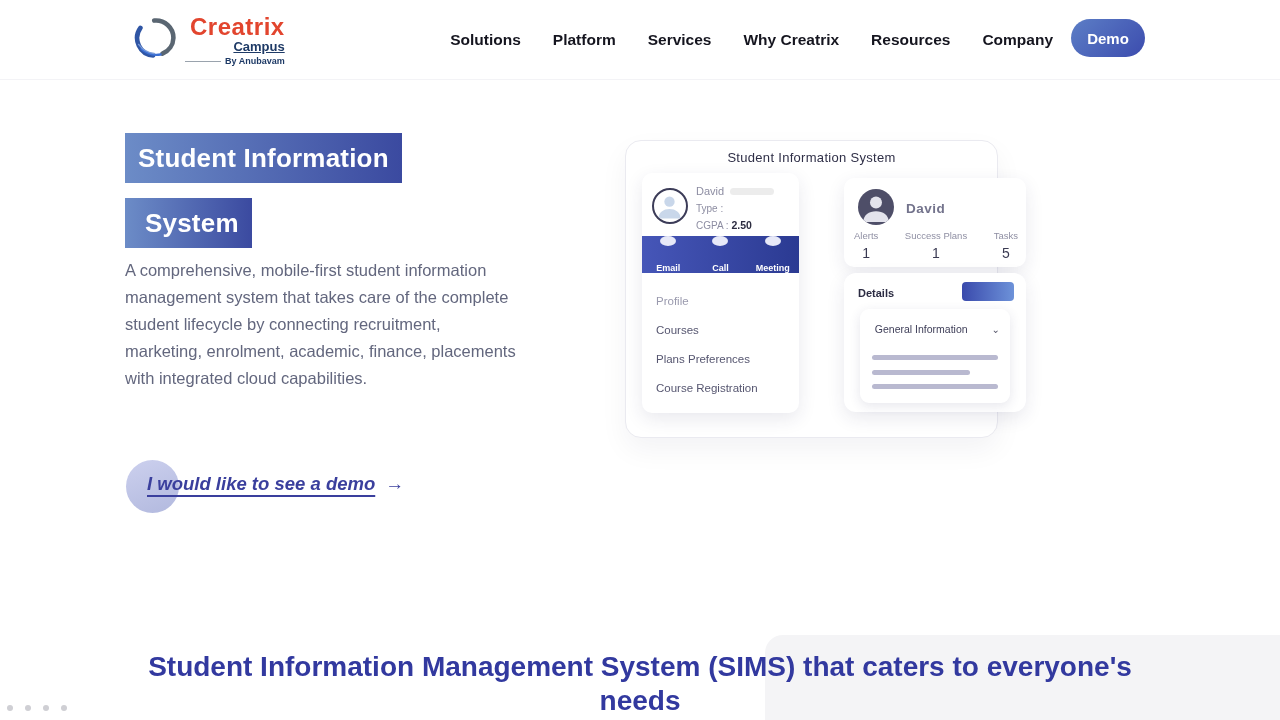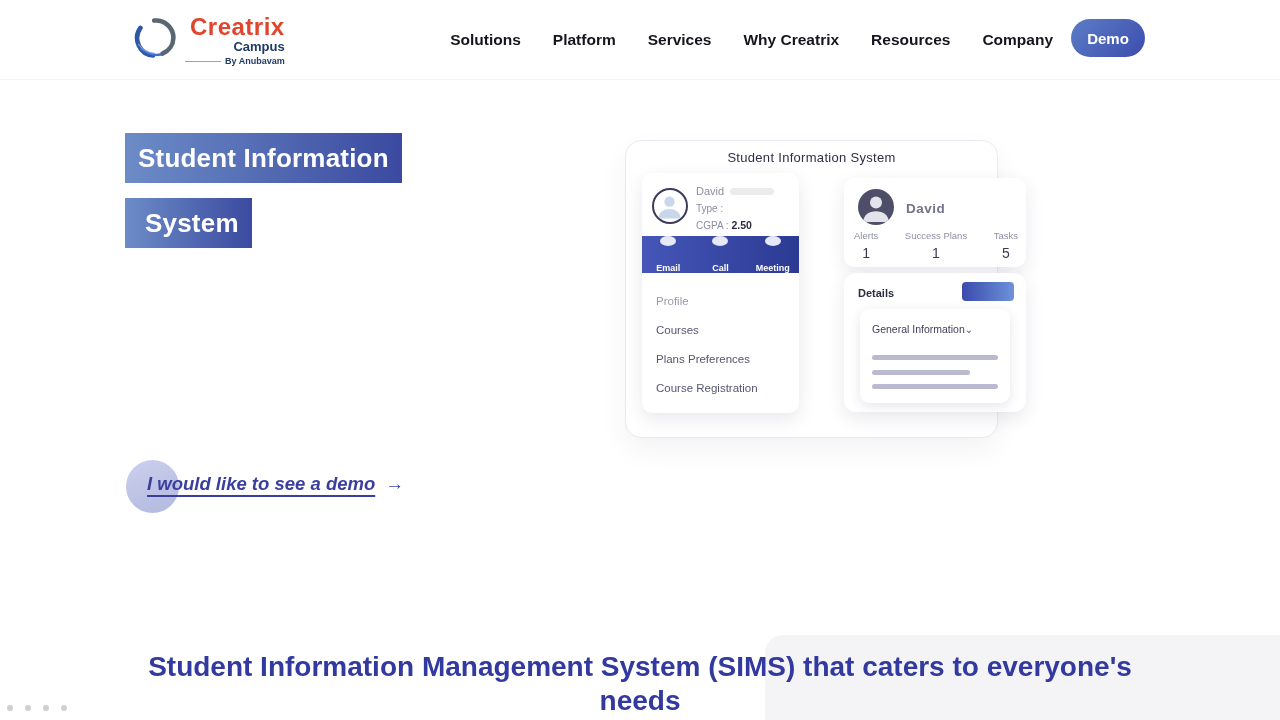--- a/index.html
+++ b/index.html
@@ -4,21 +4,21 @@
 <style>
   * { margin:0; padding:0; box-sizing:border-box; }
   body { background:#fff; font-family:"Liberation Sans", sans-serif; }
   .page { position:relative; width:1280px; height:720px; background:#ffffff; overflow:hidden; }
 
   
   .site-header { position:absolute; top:0; left:0; right:0; height:80px; background:#fff; border-bottom:1px solid #f3f3f6; }
   .logo { position:absolute; left:134px; top:14px; display:flex; align-items:center; gap:7px; cursor:pointer; }
   .logo-text { display:flex; flex-direction:column; align-items:flex-end; }
   .brand-name { font-size:24px; font-weight:700; color:#e2452e; letter-spacing:.5px; line-height:25px; }
-  .brand-sub { font-size:13px; font-weight:600; color:#1e3a66; line-height:15px; }
+  .brand-sub { font-size:13px; font-weight:600; color:#1e3a66; line-height:15px;text-decoration:underline; }
   .brand-byline { font-size:9px; font-weight:700; color:#1e3a66; display:flex; align-items:center; gap:4px; margin-top:2px; }
   .brand-byline::before { content:""; display:inline-block; width:36px; height:1px; background:#9aa3ad; }
   .nav { position:absolute; right:227px; top:0; height:80px; display:flex; align-items:center; gap:32px; }
   .nav-item { font-size:15.5px; font-weight:600; color:#15151f; cursor:pointer; white-space:nowrap; }
   .demo-btn { position:absolute; right:135px; top:19px; width:74px; height:38px; border-radius:19px;
     background:linear-gradient(135deg,#5c7ec6,#3c4cae); color:#fff; font-size:15px; font-weight:600;
     display:flex; align-items:center; justify-content:center; cursor:pointer; border:none; }
 
   
   .h1-box { position:absolute; left:125px; height:50px; line-height:50px; padding:0 13px;
@@ -64,21 +64,21 @@
   .stat { display:flex; flex-direction:column; align-items:center; }
   .stat-label { font-size:9.5px; color:#8f8fa3; }
   .stat-value { font-size:14px; color:#3a3a52; margin-top:4px; }
 
   .card-right-bottom { left:218px; top:132px; width:182px; height:139px; border-radius:12px; }
   .details-label { position:absolute; left:14px; top:14px; font-size:11px; font-weight:700; color:#2b2b42; }
   .details-toggle { position:absolute; right:12px; top:9px; width:52px; height:19px; border-radius:4px;
     background:linear-gradient(90deg,#3a4aac,#6d92d9); }
   .details-inner { position:absolute; left:16px; top:36px; width:150px; height:94px; background:#fff;
     border-radius:9px; box-shadow:0 3px 12px rgba(50,50,100,.12); }
-  .gi-row { position:absolute; left:12px; right:10px; top:14px; display:flex; justify-content:flex-start; align-items:center; }
+  .gi-row { position:absolute; left:12px; right:10px; top:14px; display:flex; justify-content:flex-end; align-items:center;gap:24px; }
   .gi-label { font-size:10.5px; color:#3e3e58; }
   .gi-chevron { font-size:10px; color:#55556a; }
   .bar { position:absolute; left:12px; height:5px; border-radius:3px; background:#b9b9d0; }
   .bar1 { top:46px; width:126px; }
   .bar2 { top:61px; width:98px; }
   .bar3 { top:75px; width:126px; }
 
   
   .corner-rect { position:absolute; left:765px; top:635px; width:515px; height:85px; background:#f4f4f6;
     border-top-left-radius:18px; z-index:1; }
@@ -114,20 +114,21 @@
       <span class="nav-item">Services</span>
       <span class="nav-item">Why Creatrix</span>
       <span class="nav-item">Resources</span>
       <span class="nav-item">Company</span>
     </nav>
     <button class="demo-btn">Demo</button>
   </header>
 
   <h1 class="h1-box h1-line1">Student Information</h1>
   <h1 class="h1-box h1-line2">System</h1>
+  <p class="hero-desc">A comprehensive, mobile-first student information management system that takes care of the complete student lifecycle by connecting recruitment, marketing, enrolment, academic, finance, placements with integrated cloud capabilities.</p>
 
   <div class="cta-circle"></div>
   <a class="cta">
     <span class="cta-link">I would like to see a demo</span>
     <span class="cta-arrow">→</span>
   </a>
 
   <div class="mock">
     <div class="mock-title">Student Information System</div>
 

